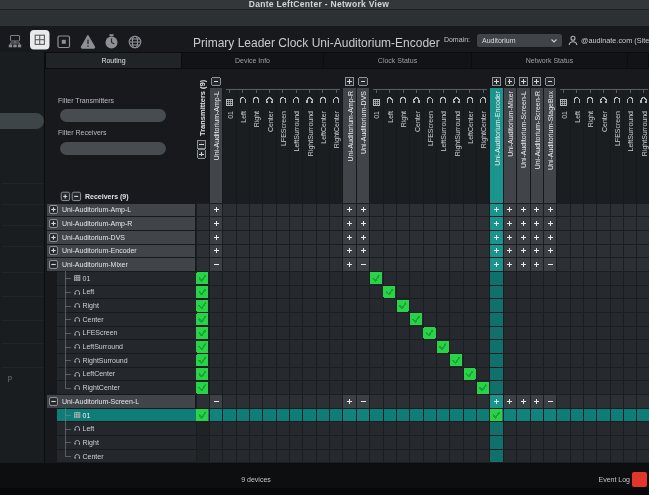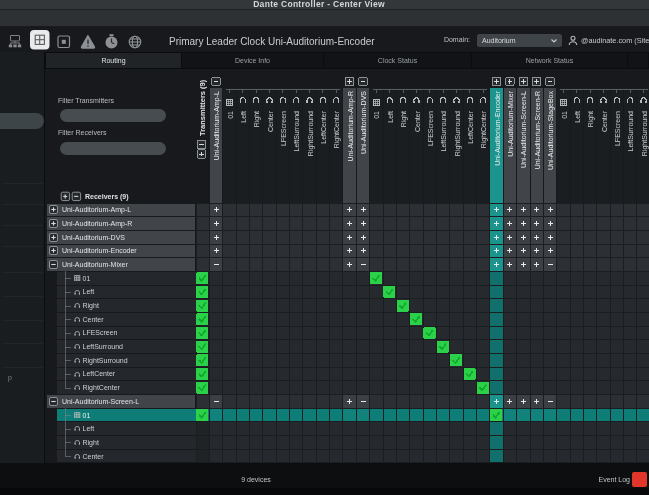--- a/index.html
+++ b/index.html
@@ -1,20 +1,20 @@
 <!DOCTYPE html>
 <html><head><meta charset="utf-8"><style>
 *{margin:0;padding:0}
 body{width:649px;height:495px;position:relative;overflow:hidden;background:#141619;font-family:"Liberation Sans",sans-serif;-webkit-font-smoothing:antialiased}
 .abs{position:absolute}
 </style></head><body>
 <div style="position:absolute;left:0;top:0;width:649px;height:495px;filter:blur(0.33px)">
 
 <div class="abs" style="left:0;top:0;width:649px;height:8.5px;background:#33373a"></div>
-<div class="abs" style="left:0;top:0;width:638px;height:9px;font-size:8.5px;font-weight:bold;letter-spacing:0.3px;color:#d4d6d8;text-align:center;line-height:9.5px">Dante Controller - Center View</div>
+<div class="abs" style="left:0;top:0;width:638px;height:9px;font-size:8.5px;font-weight:bold;letter-spacing:0.3px;color:#d4d6d8;text-align:center;line-height:9.5px">Dante LeftCenter - Network View</div>
 
 <div class="abs" style="left:0;top:8.5px;width:649px;height:1px;background:#1e2124"></div>
 <div class="abs" style="left:0;top:9.5px;width:649px;height:16.5px;background:#2d3134"></div>
 
 <div class="abs" style="left:0;top:26px;width:649px;height:26px;background:#17191c"></div>
 <svg width="160" height="26" viewBox="0 0 160 26" style="position:absolute;left:0;top:26px" font-family="Liberation Sans, sans-serif">
 
 <g stroke="#7e8286" fill="none" stroke-width="1">
 <rect x="10.5" y="9.5" width="9" height="5.5" rx="0.5"></rect>
 <line x1="15" y1="15" x2="15" y2="17"></line>
@@ -48,21 +48,21 @@
 <line x1="111.5" y1="16.5" x2="114.3" y2="17.8" stroke="#26292c" stroke-width="1.2"></line>
 
 <g stroke="#8d9195" fill="none" stroke-width="1.1">
 <circle cx="135" cy="16" r="5.8"></circle>
 <ellipse cx="135" cy="16" rx="2.6" ry="5.8"></ellipse>
 <line x1="129.2" y1="16" x2="140.8" y2="16"></line>
 <line x1="130" y1="13" x2="140" y2="13"></line>
         <line x1="130" y1="19" x2="140" y2="19"></line>
 </g>
 </svg>
-<div class="abs" style="left:169px;top:35.5px;font-size:10px;color:#c9cccf">Primary Leader Clock Uni-Auditorium-Encoder</div>
+<div class="abs" style="left:193px;top:35.5px;font-size:12px;color:#c9cccf">Primary Leader Clock Uni-Auditorium-Encoder</div>
 <div class="abs" style="left:424px;top:36px;width:46px;text-align:right;font-size:7px;color:#bfc2c5">Domain:</div>
 <div class="abs" style="left:477px;top:33.5px;width:85px;height:13px;background:#3f4449;border-radius:2.5px;font-size:7px;color:#dadcde;line-height:13px;padding-left:5px;box-sizing:border-box">Auditorium<svg width="8" height="6" viewBox="0 0 8 6" style="position:absolute;right:4px;top:4px">
         <path d="M1.5 1.5 L4 4 L6.5 1.5" stroke="#c6c9cb" stroke-width="1.2" fill="none"></path>
       </svg></div>
 <svg width="10" height="11" viewBox="0 0 10 11" style="position:absolute;left:568px;top:35px">
       <circle cx="5" cy="3.2" r="2" fill="none" stroke="#b5b8bb" stroke-width="1.1"></circle>
       <path d="M1.2 10 a 3.8 3.3 0 0 1 7.6 0" fill="none" stroke="#b5b8bb" stroke-width="1.1"></path>
     </svg>
 <div class="abs" style="left:581px;top:35.5px;font-size:7.3px;color:#c9cccf;white-space:nowrap">@audinate.com (Site Co</div>
 

